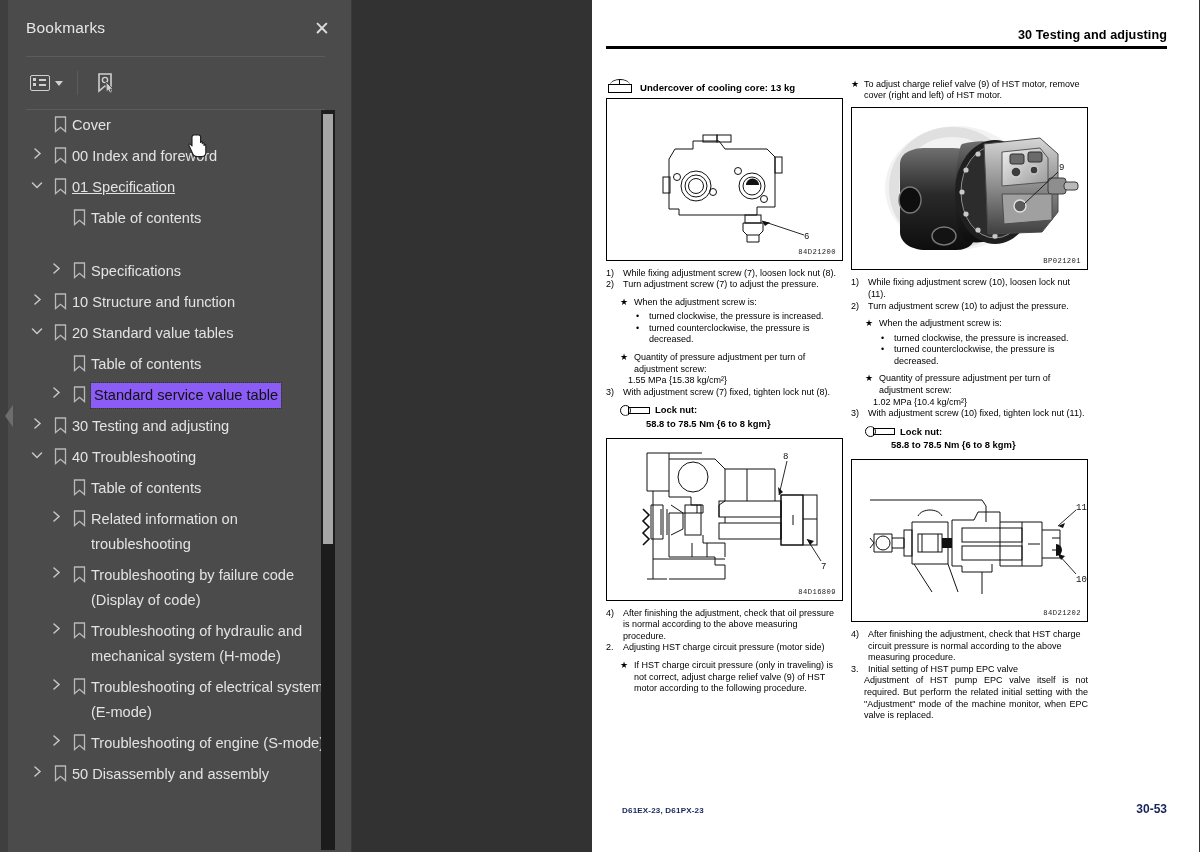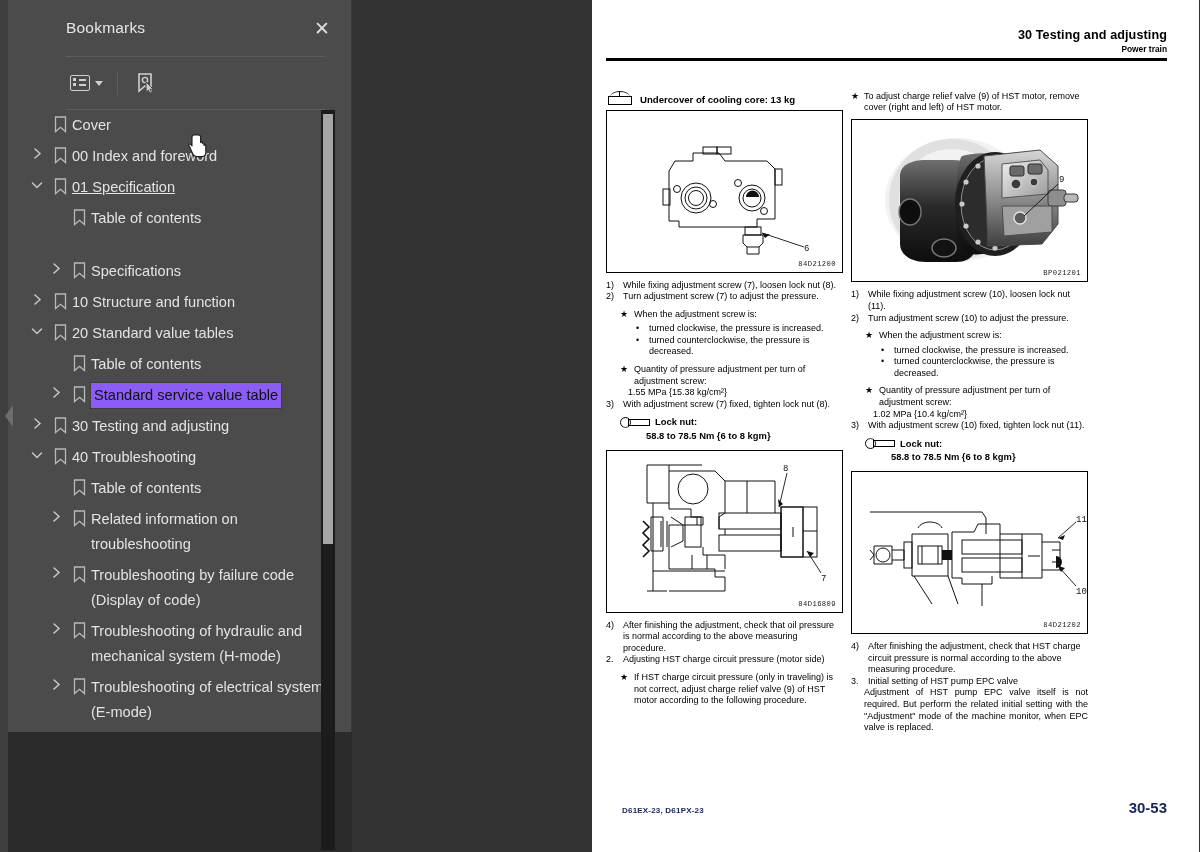--- a/index.html
+++ b/index.html
@@ -6,26 +6,25 @@
   html, body {
     width: 1200px; height: 852px;
     background: #2b2b2b;
     font-family: "Liberation Sans", sans-serif;
     overflow: hidden;
   }
   .app { position: relative; width: 1200px; height: 852px; display: flex; }
 
   
   .sidebar {
-    width: 352px; height: 732px;
+    width: 352px; height: 852px;
     background: #4b4b4b;
     position: relative;
     flex: 0 0 352px;
     border-right: 1px solid #3a3a3a;
-    padding-left: 40px;
   }
   .sb-edge {
     position:absolute; left:0; top:0; width:8px; height:852px;
     background:#3f3f3f;
   }
   .sb-edge::after{
     content:""; position:absolute; left:5px; top:405px;
     border-top:11px solid transparent; border-bottom:11px solid transparent;
     border-right:8px solid #6d6d6d;
   }
@@ -125,21 +124,21 @@
   .wrench { width:30px; height:11px; position:relative; flex:0 0 30px; }
   .wrench .bar { position:absolute; left:8px; top:2px; width:22px; height:7px; border:1px solid #000; }
   .wrench .head { position:absolute; left:0px; top:0px; width:11px; height:11px;
                   border:1px solid #000; border-radius:50%; clip-path: inset(0 0 0 0); }
   .tq-lbl { font-size:9.4px; font-weight:bold; }
   .tq-val { font-size:9.4px; font-weight:bold; margin-left:26px; margin-top:2px; }
 
   .pg-foot { position:absolute; left:30px; right:32px; bottom:36px;
              display:flex; justify-content:space-between; align-items:baseline; }
   .foot-l { font-size:8px; font-weight:bold; color:#16245c; letter-spacing:.2px; }
-  .foot-r { font-size:15px; font-weight:bold; color:#16245c; }
+  .foot-r { font-size:12px; font-weight:bold; color:#16245c; }
 
   
   .cursor { position:absolute; left:188px; top:134px; width:20px; height:26px; pointer-events:none; }
 </style>
 </head>
 <body>
 
 <div class="app">
 
   <div class="sidebar">
@@ -400,21 +399,20 @@
   </div>
 
   <div class="viewer">
     <div class="gutter"></div>
 
     <div class="page">
       <div class="pg-inner">
 
         <div class="pg-head">
           <div class="pg-head-1">30 Testing and adjusting</div>
-          <div class="pg-head-2">Power train</div>
         </div>
         <div class="pg-rule"></div>
 
         <div class="cols">
 
           <div class="col">
 
             <div class="lift-note">
               <span class="lift-gly">
                 <span class="arc"></span>

